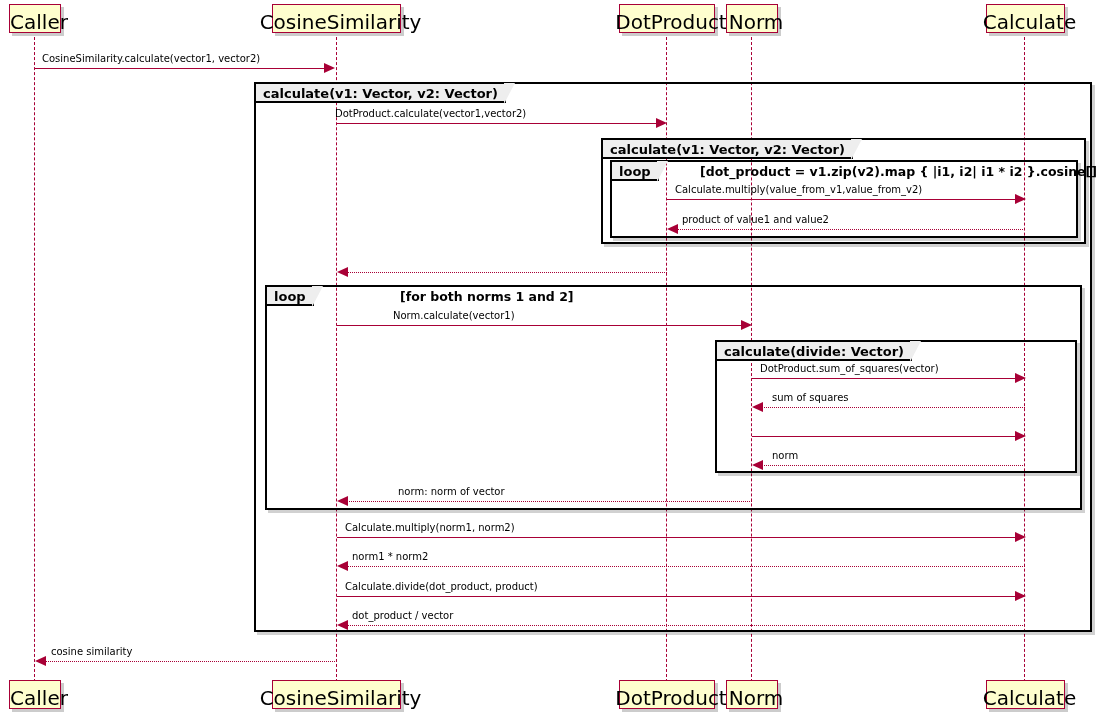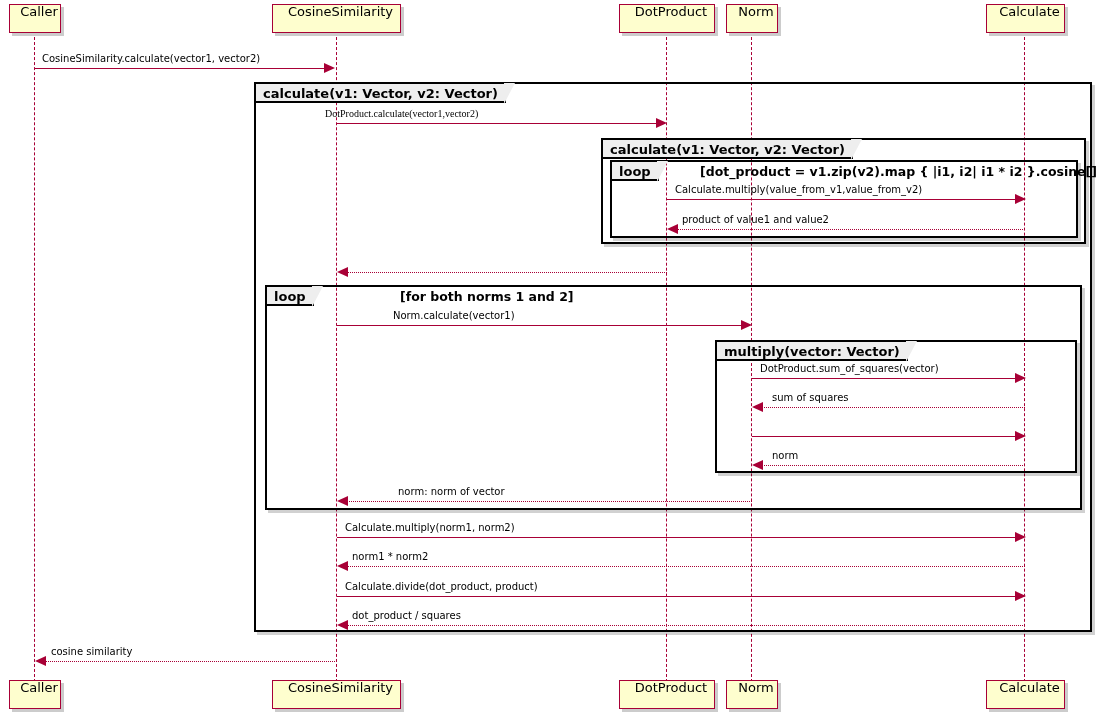--- a/index.html
+++ b/index.html
@@ -6,23 +6,23 @@
   body{font-family:"DejaVu Sans","Liberation Sans",sans-serif;}
   #canvas{position:relative;width:1107px;height:719px;background:#ffffff;overflow:hidden;}
 
   
   .participant{
     position:absolute;
     background:#FEFECE;
     border:1.5px solid #A80036;
     box-shadow:3px 3px 0px 0px rgba(0,0,0,0.20);
     color:#000000;
-    font-size:13px;
+    font-size:20px;
     line-height:1;
-    display:flex;align-items:flex-start;justify-content:center;
+    display:flex;align-items:flex-end;justify-content:center;
     white-space:nowrap;
     box-sizing:border-box;
     padding-left:8px;
   }
 
   
   .lifeline{
     position:absolute;
     width:0;
     border-left:1.5px dashed #A80036;
@@ -150,21 +150,21 @@
   <div class="frag" style="left:265px; top:285px; width:817px; height:225px;">
     <div class="frag-label">
       <span>loop</span>
       <span class="corner"></span>
     </div>
     <div class="frag-guard" style="left:88px; top:0px;margin-left:45px;">[for both norms 1 and 2]</div>
   </div>
 
   <div class="frag" style="left:715px; top:340px; width:362px; height:133px;">
     <div class="frag-label">
-      <span>multiply(vector: Vector)</span>
+      <span>calculate(divide: Vector)</span>
       <span class="corner"></span>
     </div>
   </div>
 
   <div class="participant" style="left:9px; top:4px; width:52px; height:29px;">
     <span>Caller</span>
   </div>
   <div class="participant" style="left:272px; top:4px; width:129px; height:29px;">
     <span>CosineSimilarity</span>
   </div>
@@ -191,21 +191,21 @@
     <span>Norm</span>
   </div>
   <div class="participant" style="left:986px; top:680px; width:79px; height:29px;">
     <span>Calculate</span>
   </div>
 
   <div class="msg-label" style="left:42px; top:52px;">CosineSimilarity.calculate(vector1, vector2)</div>
   <div class="msg-line" style="left:35px; top:68px; width:289px;"></div>
   <div class="arrow-head right" style="left:324px; top:63px;"></div>
 
-  <div class="msg-label" style="left:325px; top:107px;font-family:Liberation Serif, serif;">DotProduct.calculate(vector1,vector2)</div>
+  <div class="msg-label" style="left:335px; top:107px;">DotProduct.calculate(vector1,vector2)</div>
   <div class="msg-line" style="left:337px; top:123px; width:319px;"></div>
   <div class="arrow-head right" style="left:656px; top:118px;"></div>
 
   <div class="msg-label" style="left:675px; top:183px;">Calculate.multiply(value_from_v1,value_from_v2)</div>
   <div class="msg-line" style="left:667px; top:199px; width:348px;"></div>
   <div class="arrow-head right" style="left:1015px; top:194px;"></div>
 
   <div class="msg-label" style="left:682px; top:213px;">product of value1 and value2</div>
   <div class="msg-line dotted" style="left:677px; top:229px; width:348px;"></div>
   <div class="arrow-head left" style="left:667px; top:224px;"></div>
@@ -241,21 +241,21 @@
   <div class="arrow-head right" style="left:1015px; top:532px;"></div>
 
   <div class="msg-label" style="left:352px; top:550px;">norm1 * norm2</div>
   <div class="msg-line dotted" style="left:347px; top:566px; width:678px;"></div>
   <div class="arrow-head left" style="left:337px; top:561px;"></div>
 
   <div class="msg-label" style="left:345px; top:580px;">Calculate.divide(dot_product, product)</div>
   <div class="msg-line" style="left:337px; top:596px; width:678px;"></div>
   <div class="arrow-head right" style="left:1015px; top:591px;"></div>
 
-  <div class="msg-label" style="left:352px; top:609px;">dot_product / squares</div>
+  <div class="msg-label" style="left:352px; top:609px;">dot_product / vector</div>
   <div class="msg-line dotted" style="left:347px; top:625px; width:678px;"></div>
   <div class="arrow-head left" style="left:337px; top:620px;"></div>
 
   <div class="msg-label" style="left:51px; top:645px;">cosine similarity</div>
   <div class="msg-line dotted" style="left:45px; top:661px; width:292px;"></div>
   <div class="arrow-head left" style="left:35px; top:656px;"></div>
 
 </div>
 
 </body></html>

